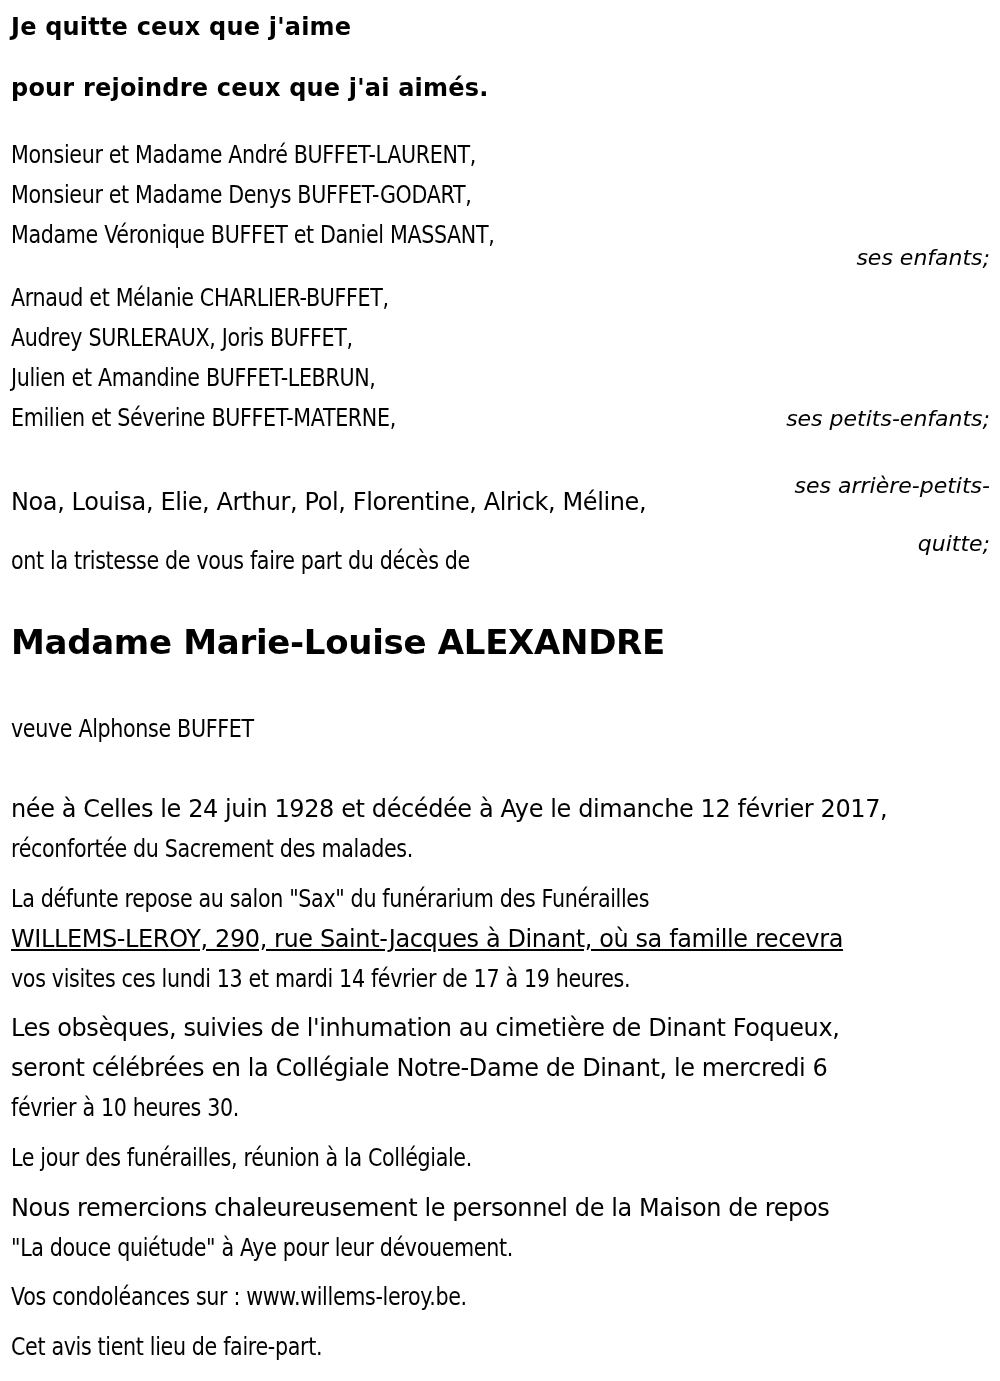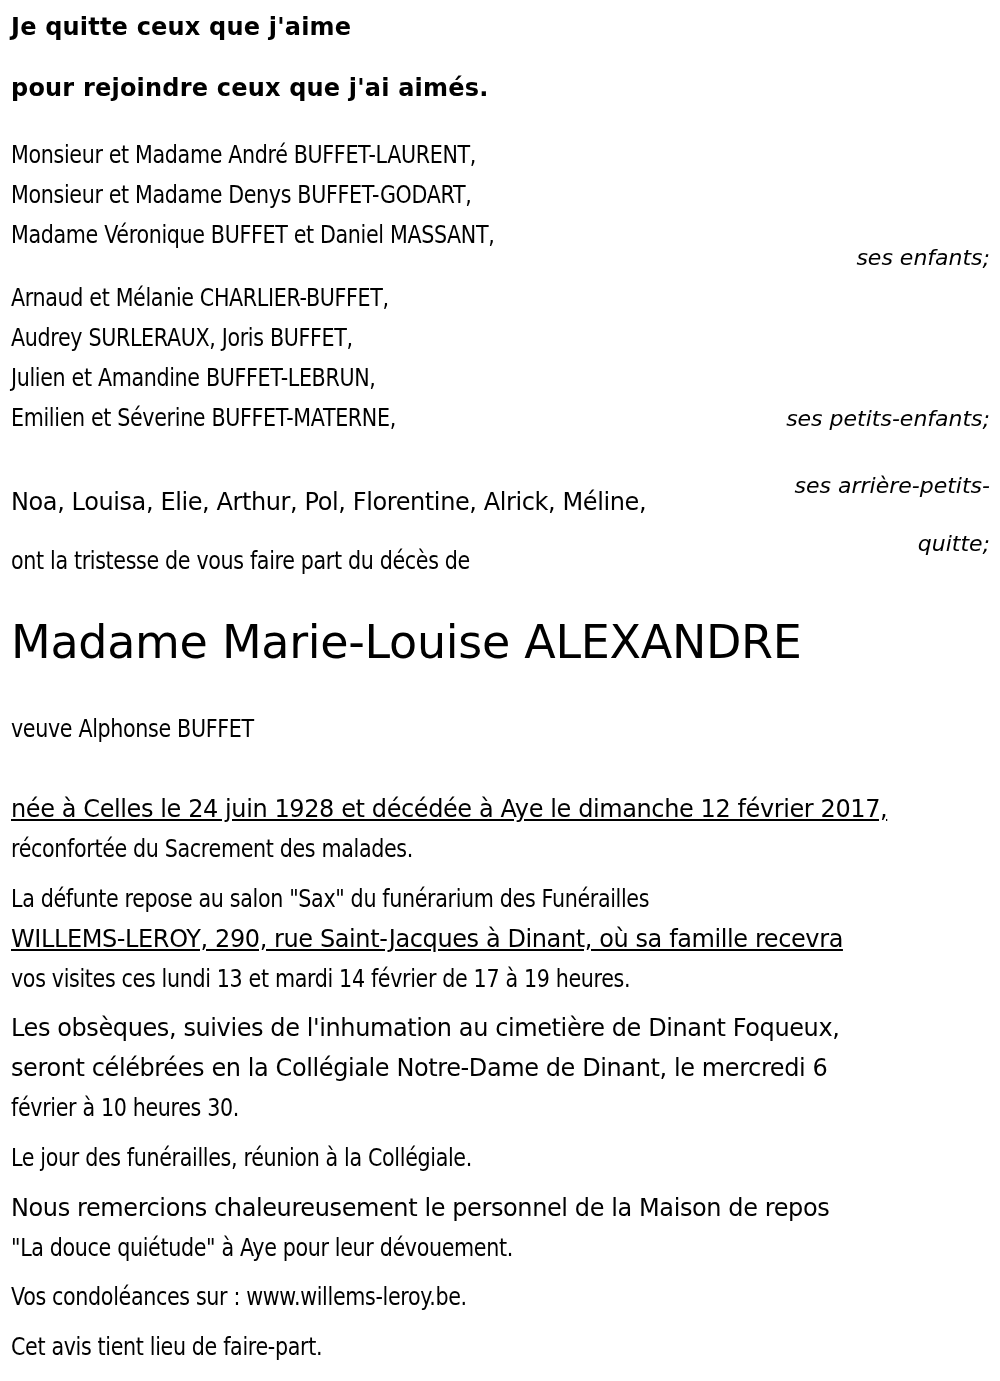--- a/index.html
+++ b/index.html
@@ -4,21 +4,21 @@
 <style>
   html, body { margin: 0; padding: 0; background: #ffffff; }
   body {
     width: 1000px; height: 1381px; position: relative; overflow: hidden;
     font-family: "DejaVu Sans", sans-serif; color: #000000;
   }
   .line { position: absolute; left: 11px; white-space: nowrap; font-size: 24px; line-height: 30px; letter-spacing: -0.4px; }
   .cond { transform-origin: left center; }
   .motto { font-size: 24px; font-weight: bold; letter-spacing: 0.2px; }
   .role { position: absolute; right: 10px; font-style: italic; font-size: 22px; line-height: 30px; white-space: nowrap; text-align: right; }
-  .name { font-size: 46px; font-weight: normal; line-height: 40px; letter-spacing: -0.3px; }
+  .name { font-size: 34px; font-weight: bold; line-height: 40px; letter-spacing: -0.3px; }
 </style>
 </head>
 <body>
 
 <div>
 
   <div>
     <div class="line motto" style="top:12px;">Je quitte ceux que j'aime</div>
     <div class="line motto" style="top:61px;margin-top:12px;">pour rejoindre ceux que j'ai aimés.</div>
   </div>
@@ -43,21 +43,21 @@
     <div class="role" style="top:471px;">ses arrière-petits-</div>
     <div class="role" style="top:529px;">quitte;</div>
   </div>
 
   <div class="line" style="top: 546px; transform: scaleX(0.86); transform-origin: left center;">ont la tristesse de vous faire part du décès de</div>
 
   <div class="line name" style="top: 622px; transform: scaleX(1); transform-origin: left center;">Madame Marie-Louise ALEXANDRE</div>
   <div class="line" style="top: 714px; transform: scaleX(0.86); transform-origin: left center;">veuve Alphonse BUFFET</div>
 
   <div>
-    <div class="line" style="top: 794px; transform: scaleX(1); transform-origin: left center; text-decoration: underline;">née à Celles le 24 juin 1928 et décédée à Aye le dimanche 12 février 2017,</div>
+    <div class="line" style="top: 794px; transform: scaleX(1); transform-origin: left center;">née à Celles le 24 juin 1928 et décédée à Aye le dimanche 12 février 2017,</div>
     <div class="line" style="top: 834px; transform: scaleX(0.86); transform-origin: left center;">réconfortée du Sacrement des malades.</div>
 
     <div class="line" style="top: 884px; transform: scaleX(0.86); transform-origin: left center;">La défunte repose au salon "Sax" du funérarium des Funérailles</div>
     <div class="line" style="top: 924px; transform: scaleX(1); transform-origin: left center; text-decoration: underline;">WILLEMS-LEROY, 290, rue Saint-Jacques à Dinant, où sa famille recevra</div>
     <div class="line" style="top: 964px; transform: scaleX(0.86); transform-origin: left center;">vos visites ces lundi 13 et mardi 14 février de 17 à 19 heures.</div>
 
     <div class="line" style="top: 1013px; transform: scaleX(1); transform-origin: left center;">Les obsèques, suivies de l'inhumation au cimetière de Dinant Foqueux,</div>
     <div class="line" style="top: 1053px; transform: scaleX(1); transform-origin: left center;">seront célébrées en la Collégiale Notre-Dame de Dinant, le mercredi 6</div>
     <div class="line" style="top: 1093px; transform: scaleX(0.86); transform-origin: left center;">février à 10 heures 30.</div>
 

